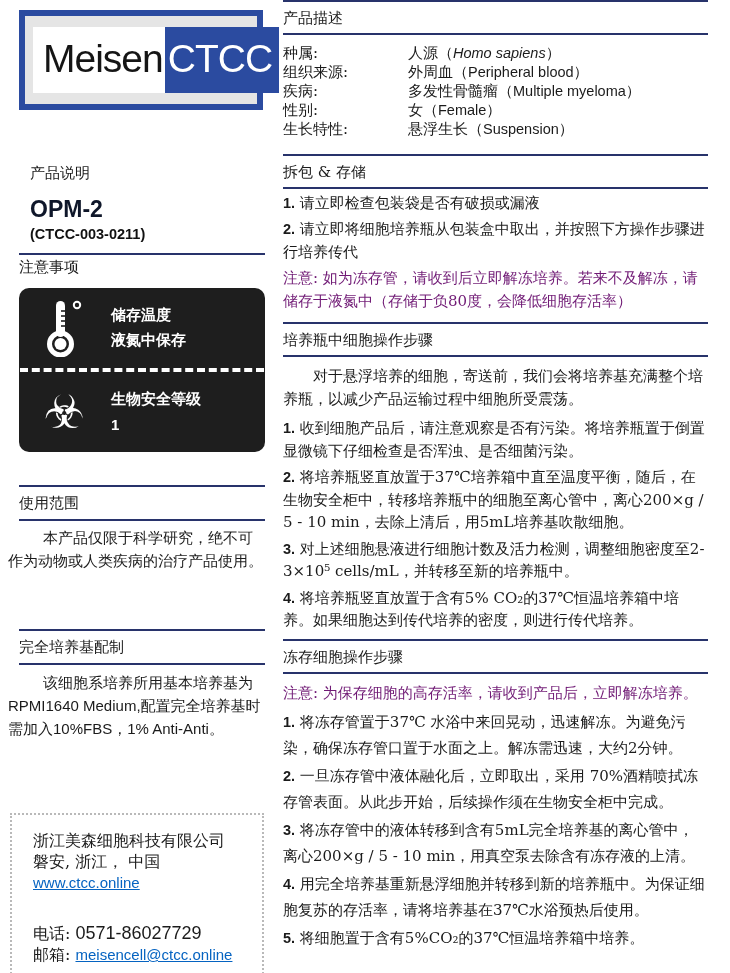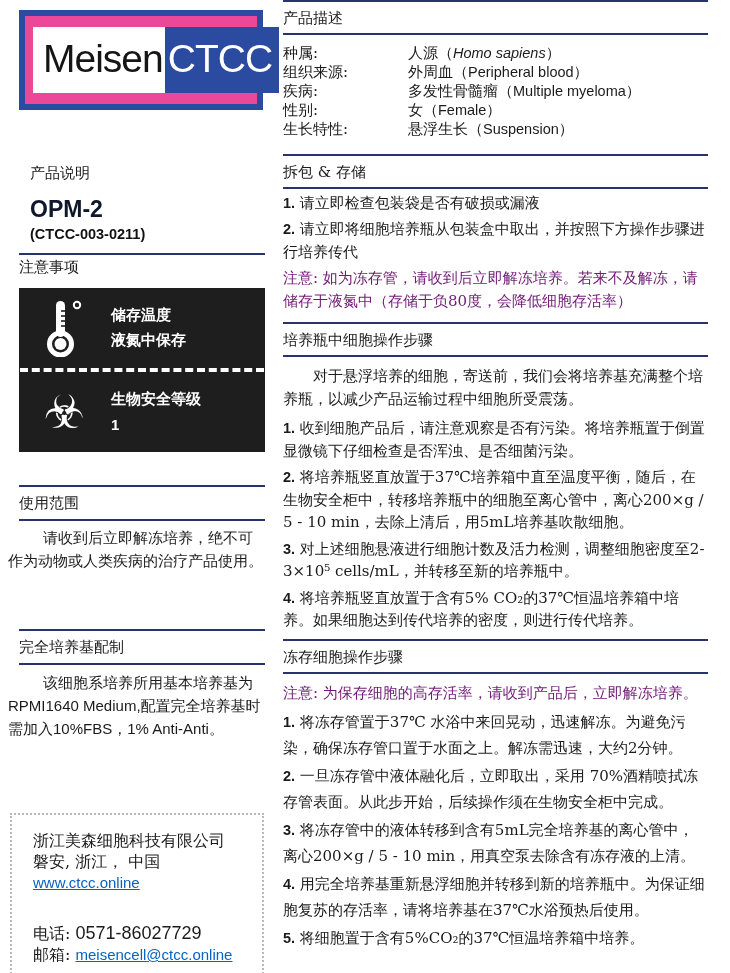--- a/index.html
+++ b/index.html
@@ -6,38 +6,38 @@
   .page{
     position:relative;width:730px;height:973px;background:#fff;overflow:hidden;
     box-sizing:border-box;display:flex;padding:0 22px 0 19px;gap:18px;
     font-family:"DejaVu Serif","Liberation Serif",serif;color:#1b1b1b;
   }
   .col-left{width:246px;flex:none;}
   .col-right{flex:1;padding-top:0;}
 
   
   .logo{box-sizing:border-box;width:244px;height:100px;margin-top:10px;
-        border:6px solid #2b4ba0;background:#ec4899;display:flex;align-items:center;}
+        border:6px solid #2b4ba0;background:#e5e5e5;display:flex;align-items:center;}
   .logo-inner{display:flex;align-items:stretch;margin-left:8px;height:66px;}
   .logo-meisen{background:#ffffff;color:#151515;font-family:"Liberation Sans","DejaVu Sans",sans-serif;
         font-size:39px;line-height:64px;padding:0 2px 0 10px;letter-spacing:-1px;white-space:nowrap;}
   .logo-ctcc{background:#2b4ba0;color:#ffffff;font-family:"Liberation Sans","DejaVu Sans",sans-serif;
         font-size:39px;line-height:64px;padding:0 7px 0 3px;letter-spacing:-1px;white-space:nowrap;}
 
   .prod-block{margin:54px 0 0 11px;}
   .prod-label{font-size:15px;}
   .prod-name{font-family:"Liberation Sans","DejaVu Sans",sans-serif;font-weight:bold;
              font-size:23px;margin:13px 0 0 0;color:#0f172a;}
   .prod-code{font-family:"Liberation Sans","DejaVu Sans",sans-serif;font-weight:bold;
              font-size:14.5px;margin-top:3px;color:#111;}
 
   .rule{border-top:2px solid #28336b;margin-top:11px;}
   .notice-title{font-size:15px;padding:3px 0 11px 0;}
 
-  .notice-box{background:#1e1e1e;color:#fff;width:246px;box-sizing:border-box;}
+  .notice-box{background:#1e1e1e;color:#fff;width:246px;box-sizing:border-box;border-radius:10px;}
   .notice-cell{display:flex;align-items:center;height:80px;padding-left:16px;}
   .notice-icon{width:58px;flex:none;display:flex;justify-content:center;align-items:center;}
   .notice-sep{border-top:4px dashed #ffffff;margin:0 1px;}
   .notice-lines{margin-left:18px;font-size:15px;font-weight:bold;line-height:25px;}
   .bio-glyph{font-family:"DejaVu Sans",sans-serif;font-size:46px;line-height:1;color:#fff;}
   .bio-level{font-family:"Liberation Sans","DejaVu Sans",sans-serif;}
 
   .hdr{border-top:2px solid #28336b;border-bottom:2px solid #28336b;
        font-size:15px;padding:7px 0 6px 0;}
   .hdr-usage{margin-top:33px;}
@@ -126,21 +126,21 @@
           <span class="bio-glyph">☣</span>
         </div>
         <div class="notice-lines">
           <div>生物安全等级</div>
           <div class="bio-level">1</div>
         </div>
       </div>
     </div>
 
     <div class="hdr hdr-usage">使用范围</div>
-    <p class="lpara">请收到后立即解冻培养，绝不可作为动物或人类疾病的治疗产品使用。</p>
+    <p class="lpara">本产品仅限于科学研究，绝不可作为动物或人类疾病的治疗产品使用。</p>
 
     <div class="hdr hdr-medium">完全培养基配制</div>
     <p class="lpara sanslat">该细胞系培养所用基本培养基为RPMI1640  Medium,配置完全培养基时需加入10%FBS，1% Anti-Anti。</p>
 
     <div class="contact-box">
       <div class="contact-line">浙江美森细胞科技有限公司</div>
       <div class="contact-line">磐安, 浙江， 中国</div>
       <div class="contact-line"><a class="doc-link">www.ctcc.online</a></div>
       <div class="contact-gap"></div>
       <div class="contact-line"><span>电话:</span> <span class="contact-num">0571-86027729</span></div>

